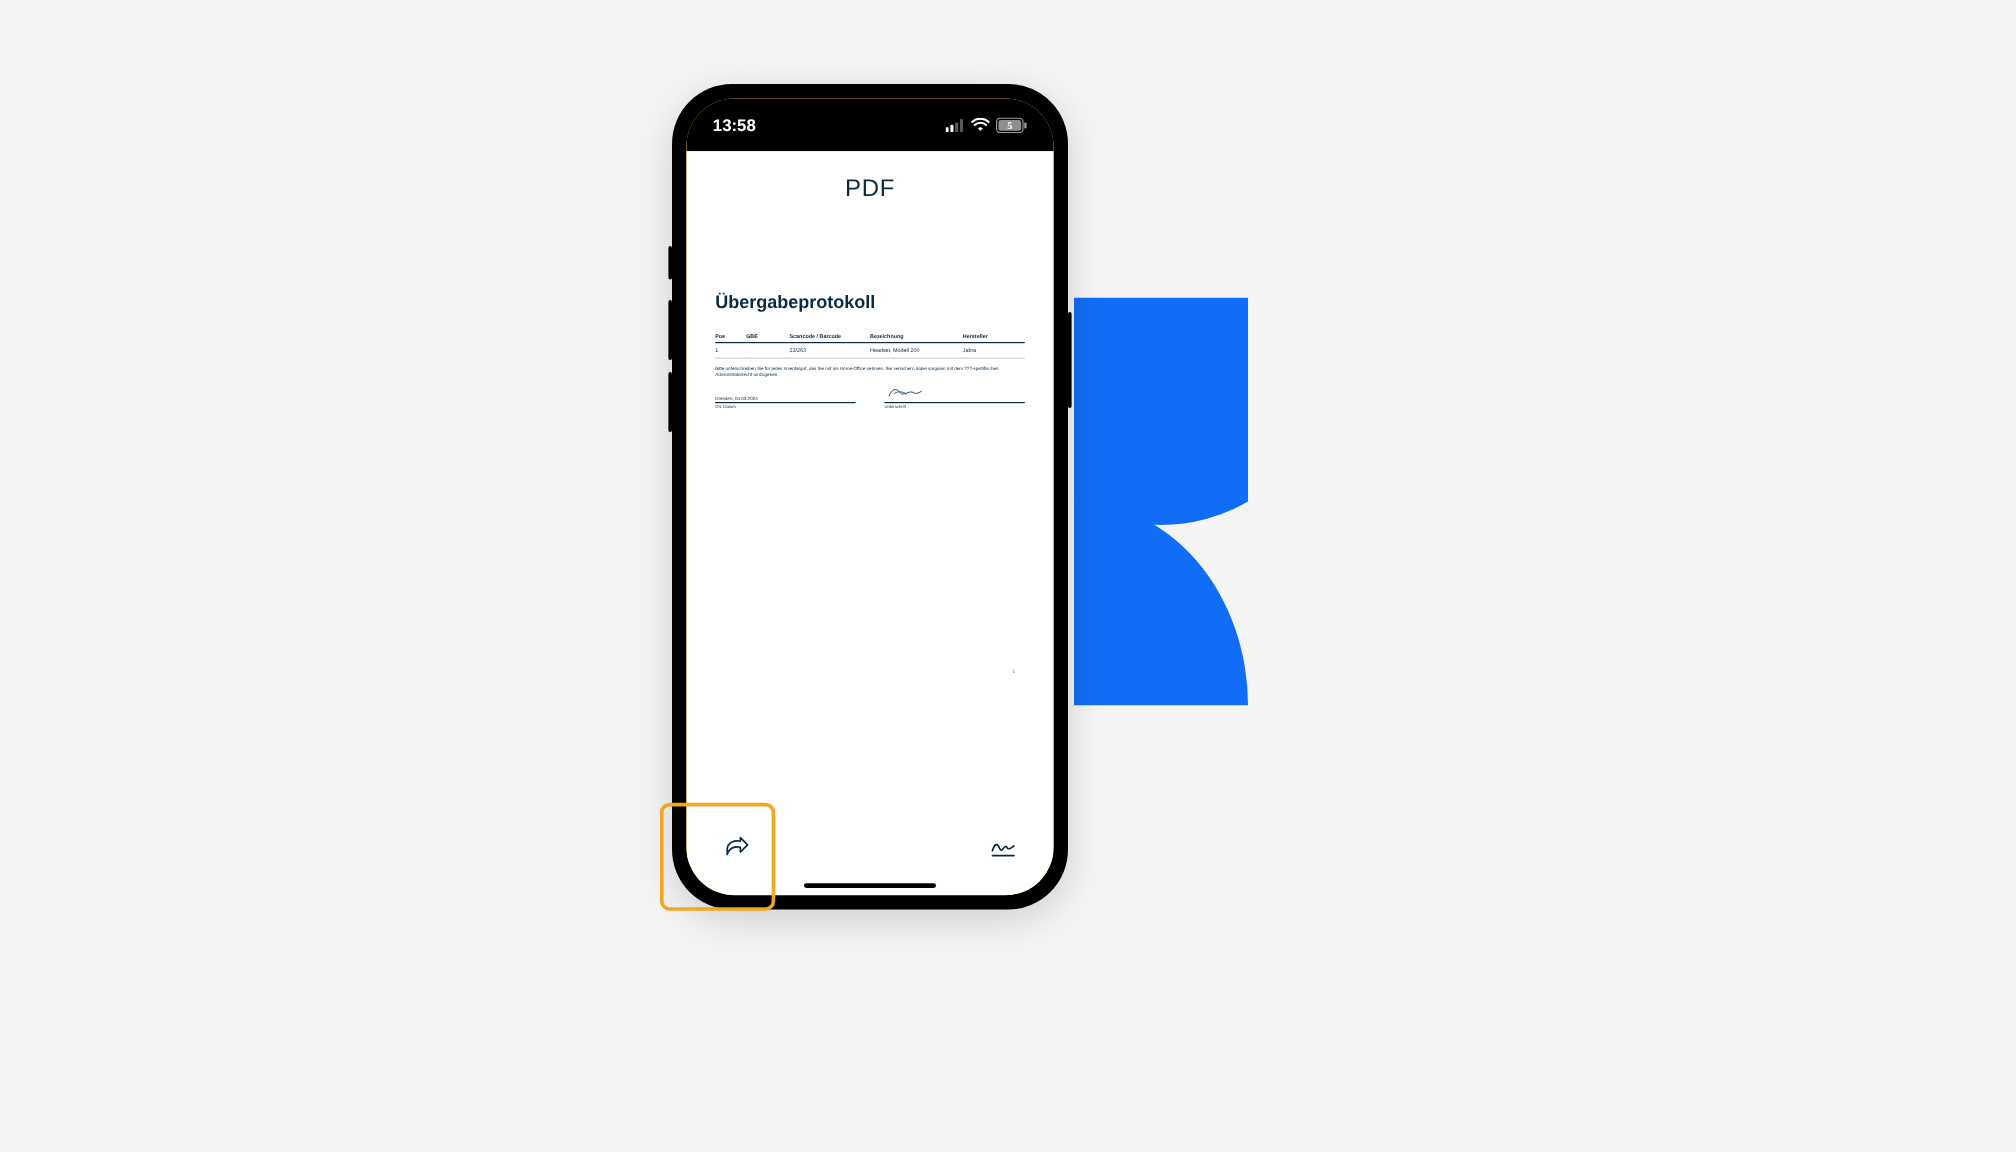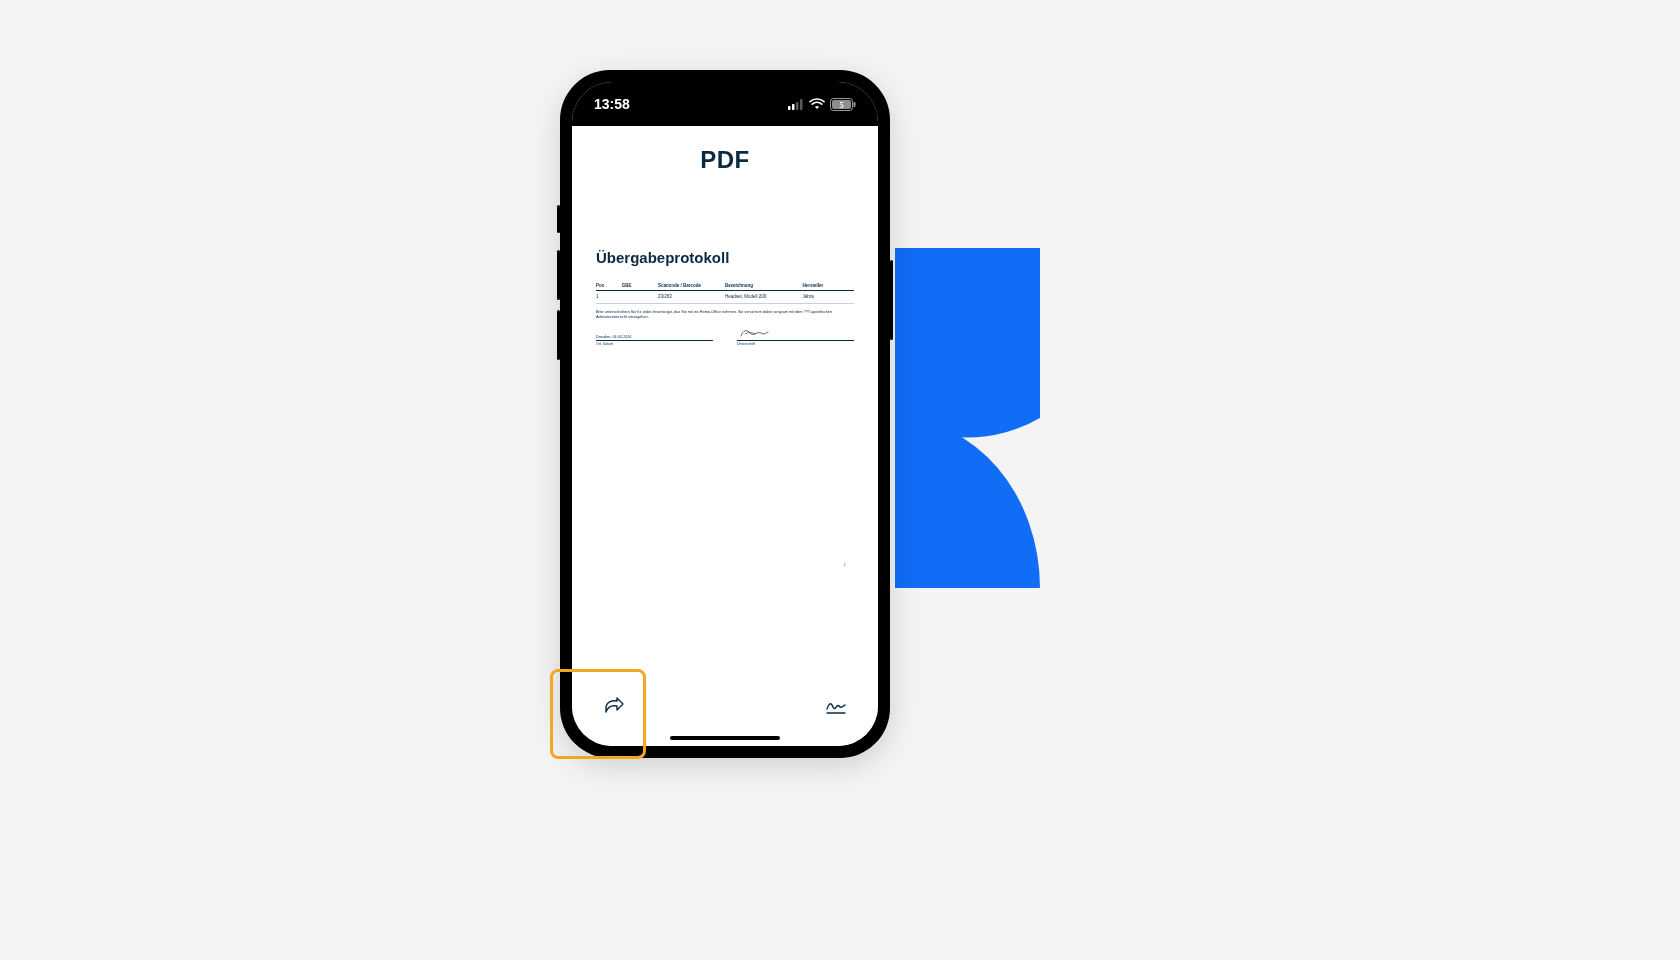--- a/index.html
+++ b/index.html
@@ -101,22 +101,22 @@
     background: #fff;
     display: flex;
     flex-direction: column;
   }
 
   .app-header {
     text-align: center;
     padding: 20px 0 14px 0;
   }
   .app-title {
-    font-size: 24px;
-    font-weight: 700;
+    font-size: 20px;
+    font-weight: 400;
     color: #0a2a43;
     letter-spacing: 0.5px;
   }
 
   .doc-area {
     flex: 1;
     padding: 60px 24px 0 24px;
     overflow: hidden;
     position: relative;
   }

